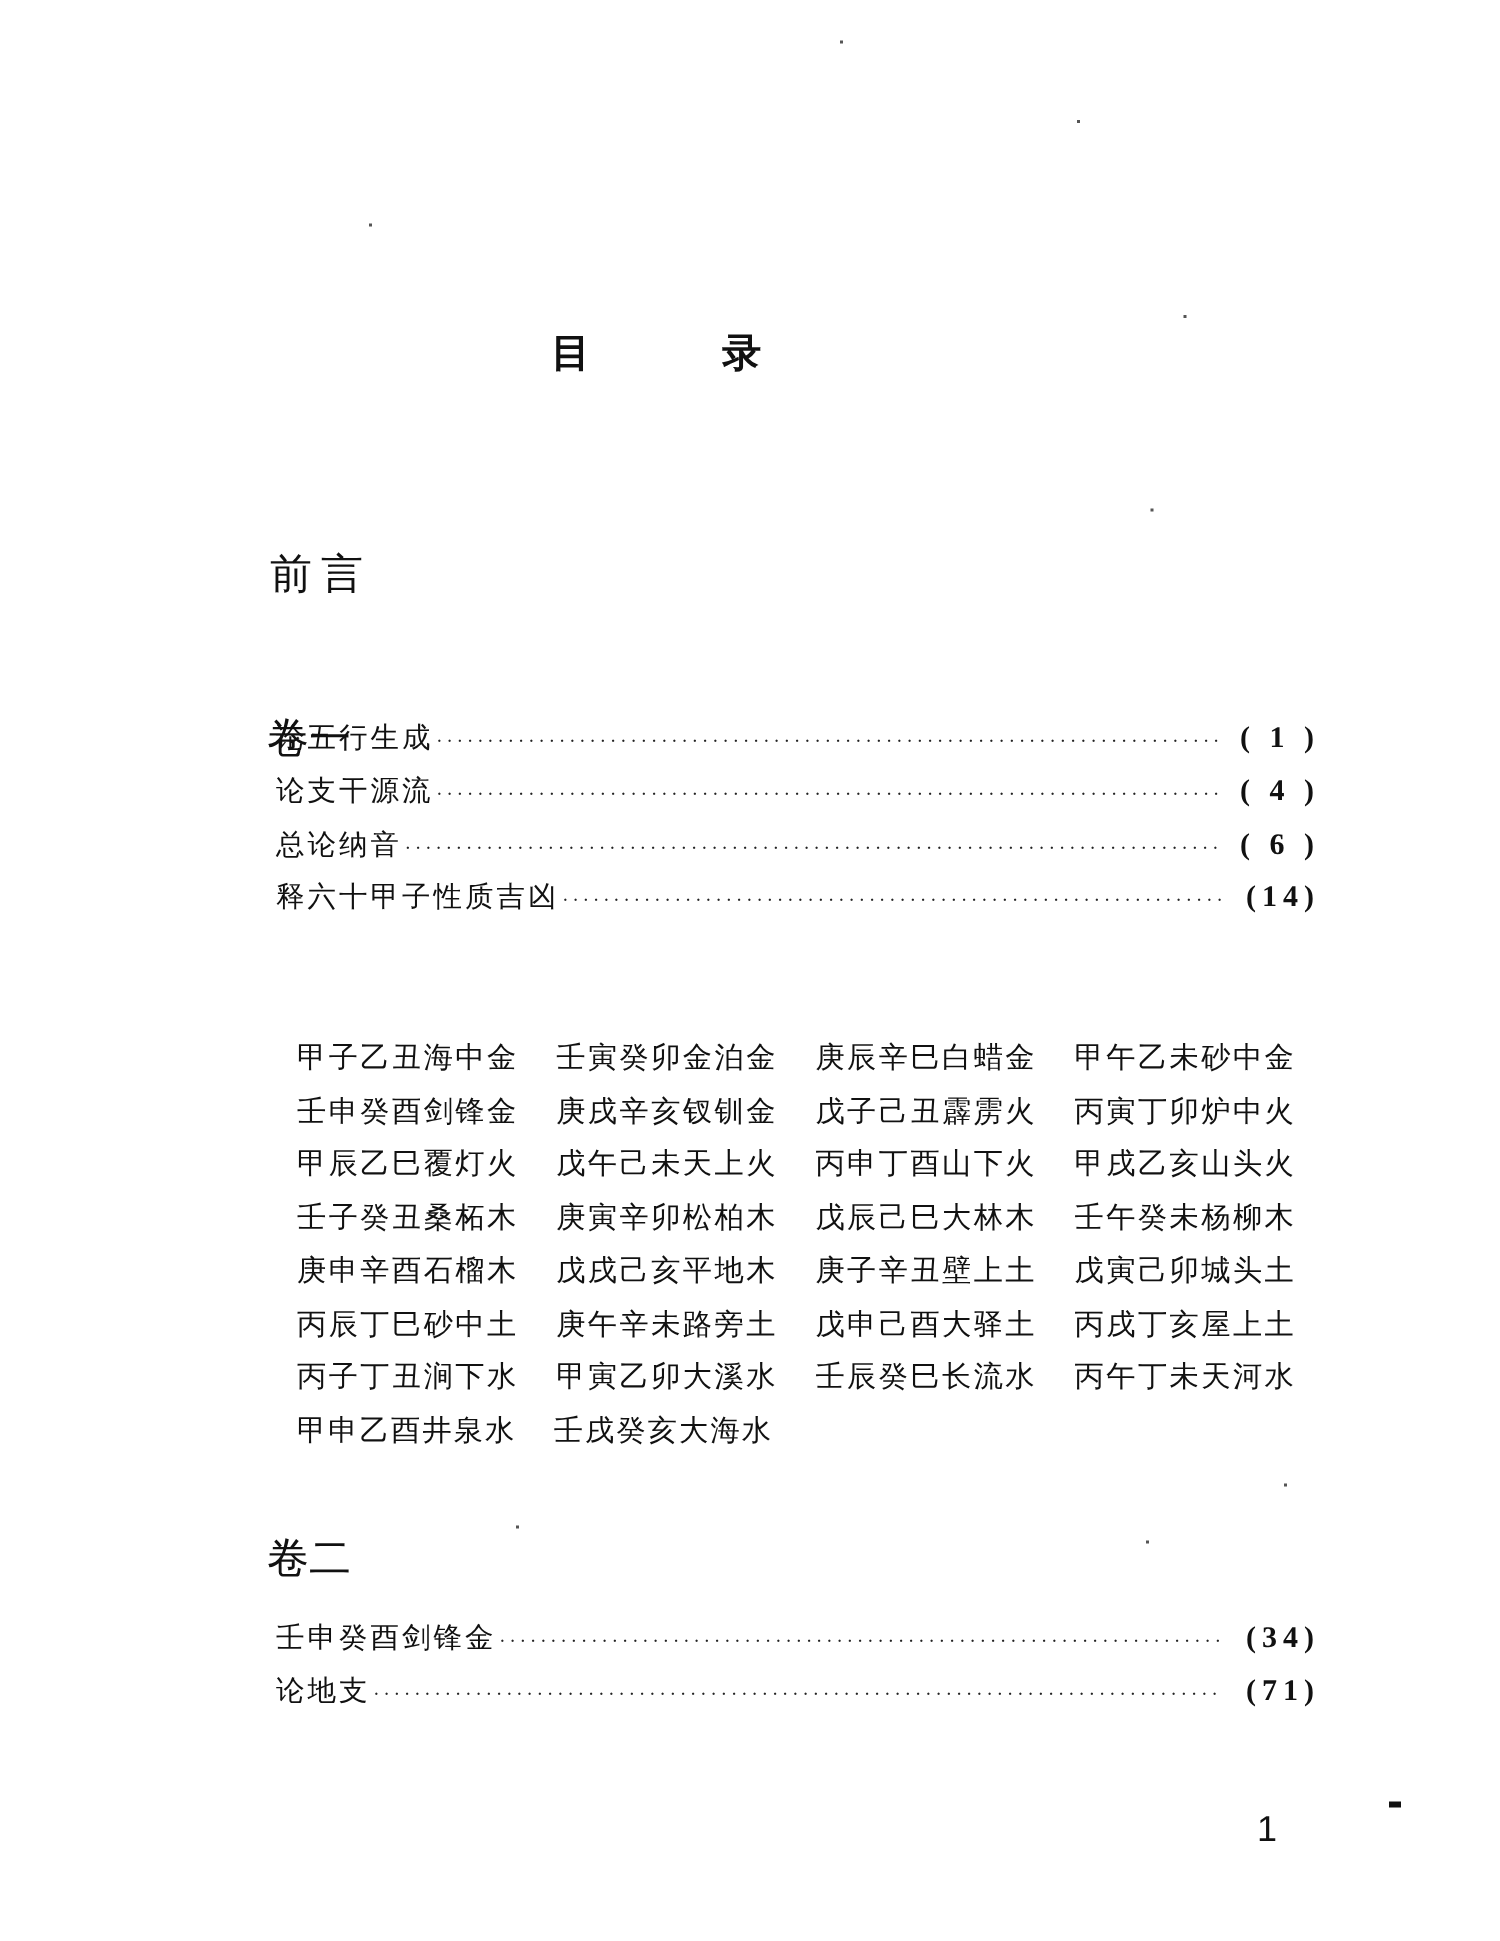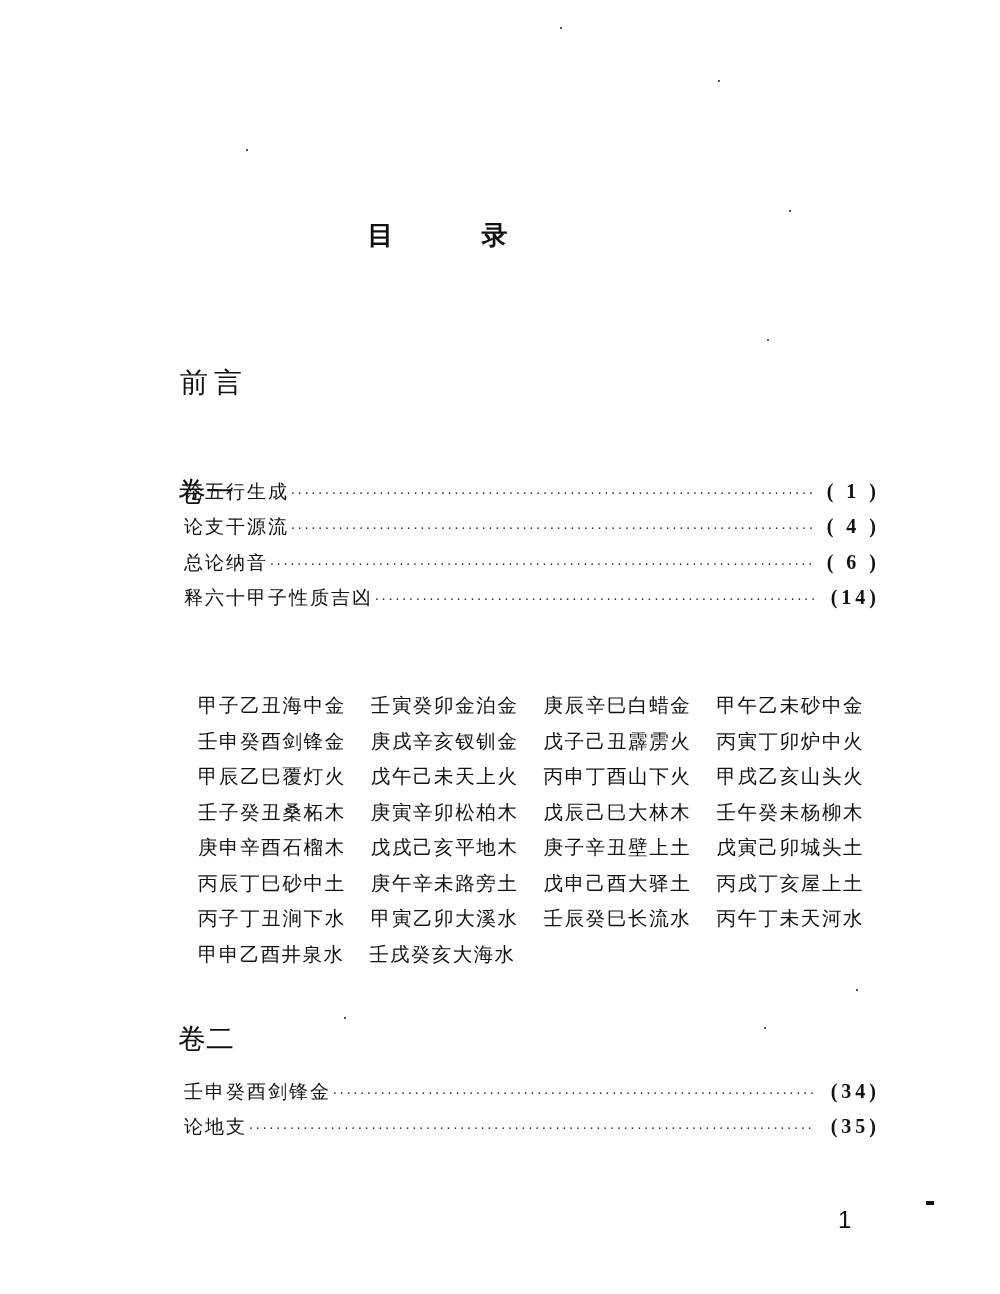--- a/index.html
+++ b/index.html
@@ -96,21 +96,21 @@
 
 <div class="toc toc2">
   <div class="row">
     <span class="t">壬申癸酉剑锋金</span>
     <span class="dots"></span>
     <span class="p">(34)</span>
   </div>
   <div class="row">
     <span class="t">论地支</span>
     <span class="dots"></span>
-    <span class="p">(35)</span>
+    <span class="p">(71)</span>
   </div>
 </div>
 
 <div class="pagenum">1</div>
 <div class="mark"></div>
 
 <div class="speck" style="left:560px;top:27px;"></div>
 <div class="speck" style="left:718px;top:80px;"></div>
 <div class="speck" style="left:246px;top:149px;"></div>
 <div class="speck" style="left:789px;top:210px;"></div>

